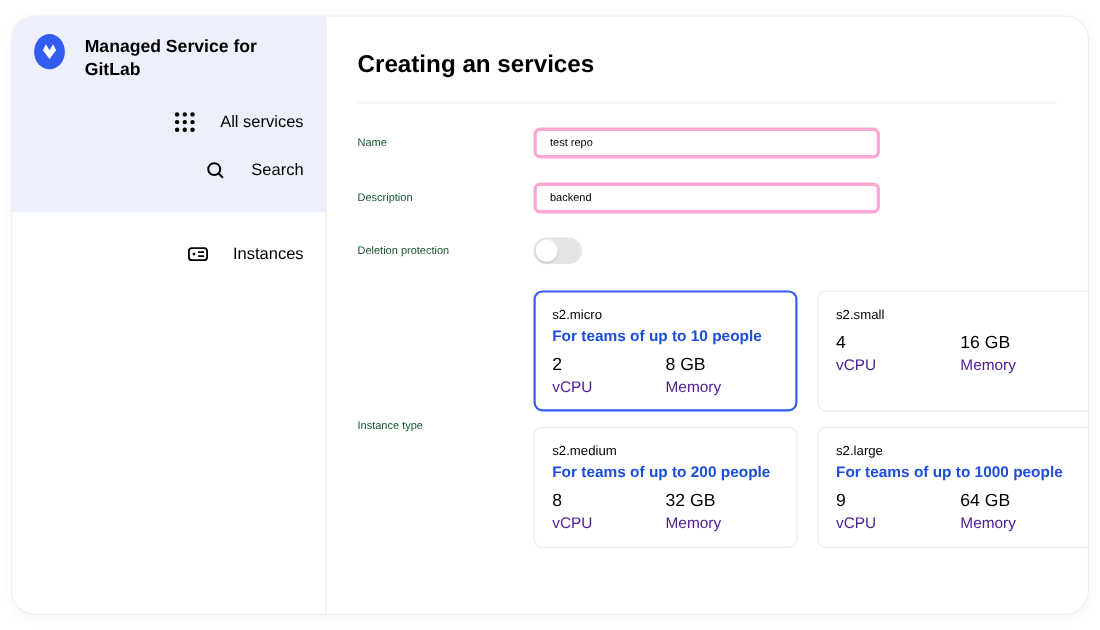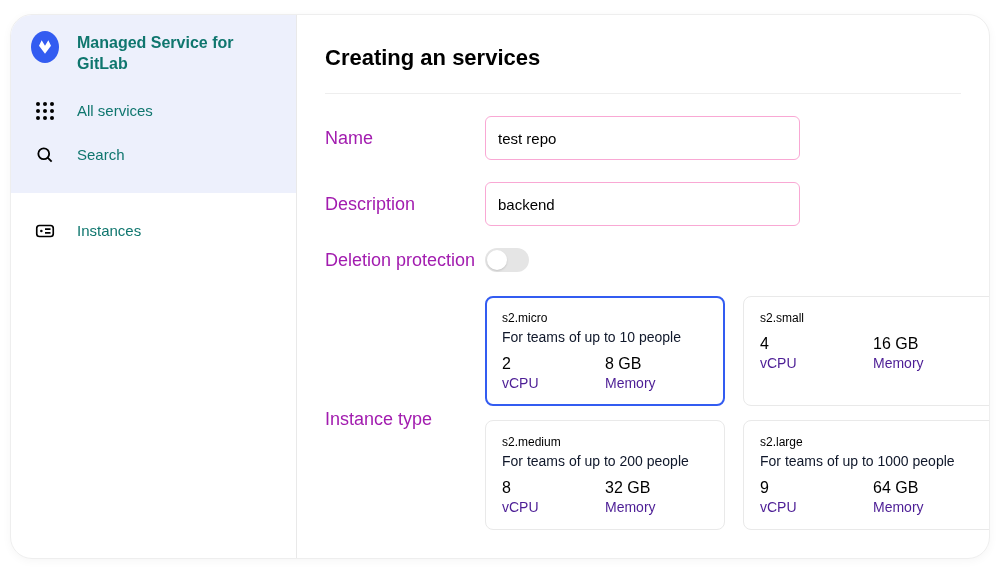--- a/index.html
+++ b/index.html
@@ -28,23 +28,24 @@
     }
     .sidebar-top {
       background: #edf0fc;
       padding: 18px 20px 16px 20px;
     }
     .side-row {
       display: flex;
       align-items: center;
       gap: 18px;
       padding: 8px 0;
-      color: #0f766e;
+      color: #000000;
       font-size: 15px;
       cursor: pointer;
+      justify-content: flex-end;
     }
     .side-row.heading {
       align-items: flex-start;
       font-weight: 600;
       font-size: 16px;
       line-height: 1.3;
       cursor: default;
       padding-top: 0;
       padding-bottom: 14px;
     }
@@ -77,30 +78,30 @@
     }
     .form-row {
       display: flex;
       align-items: center;
       padding-top: 22px;
     }
     .form-row.align-start { align-items: center; }
     .form-label {
       width: 160px;
       flex-shrink: 0;
-      font-size: 18px;
-      color: #a21caf;
+      font-size: 10px;
+      color: #14532d;
     }
     .text-input {
       width: 315px;
-      height: 44px;
-      border: 1px solid #f9a8d4;
+      height: 28px;
+      border: 3px solid #f9a8d4;
       border-radius: 6px;
       padding: 0 12px;
-      font-size: 15px;
+      font-size: 10px;
       font-family: inherit;
       outline: none;
     }
     .toggle {
       width: 44px; height: 24px;
       background: #e5e5e5;
       border-radius: 12px;
       position: relative;
       cursor: pointer;
     }
@@ -123,21 +124,21 @@
     }
     .card {
       border: 1px solid #e9e9e9;
       border-radius: 8px;
       padding: 14px 16px 14px 16px;
       cursor: pointer;
       background: #fff;
     }
     .card.selected { border: 2px solid #335cf1; padding: 13px 15px; }
     .card-title { font-size: 12px; font-weight: 500; }
-    .card-sub { font-size: 14px; color: #0f172a; padding-top: 4px; }
+    .card-sub { font-size: 14px; color: #1d4ed8; padding-top: 4px; font-weight: bold; }
     .card-specs { display: flex; padding-top: 10px; }
     .spec { width: 50%; }
     .spec-val { font-size: 16px; }
     .spec-lbl { font-size: 14px; color: #4c1d95; padding-top: 2px; }
     .grid9 {
       display: grid;
       grid-template-columns: repeat(3, 4px);
       grid-template-rows: repeat(3, 4px);
       gap: 3px;
     }

